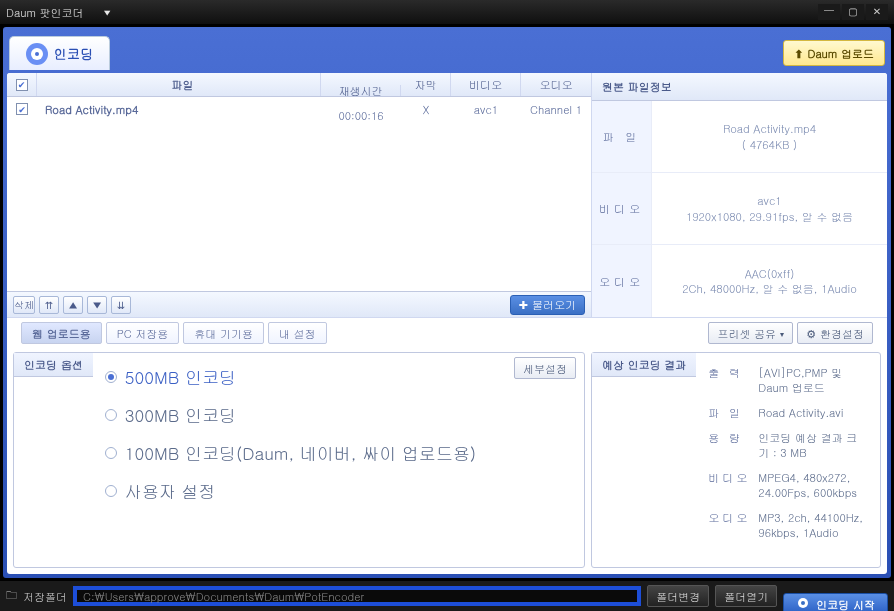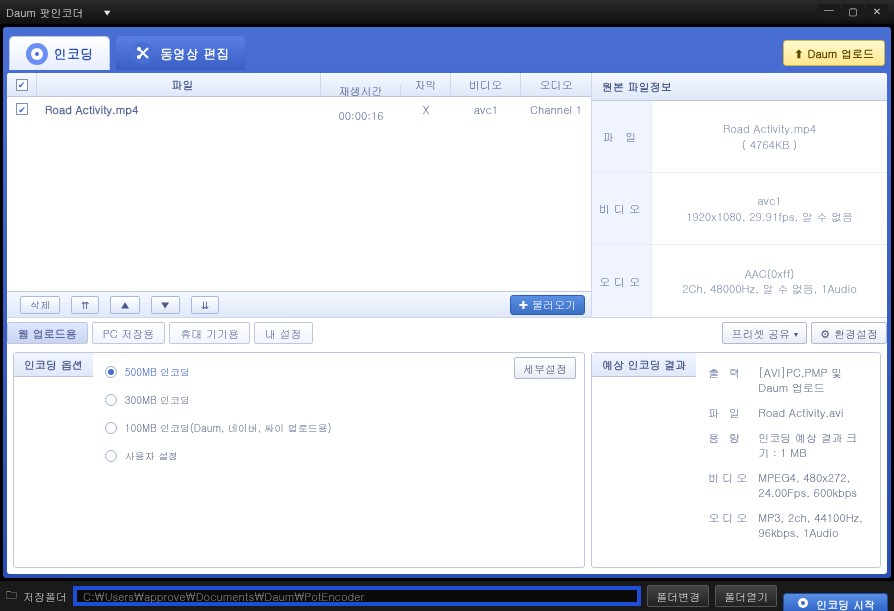--- a/index.html
+++ b/index.html
@@ -25,41 +25,41 @@
 .fl-head .c { border-right: 1px solid #d0d8f0; display: flex; align-items: center; justify-content: center; }
 .fl-body { flex: 1; overflow: auto; }
 .fl-row { height: 24px; display: flex; align-items: center; color: #5a6a9a; font-size: 11px; }
 .c-chk { width: 30px; justify-content: center; display: flex; align-items: center; }
 .c-file { flex: 1; padding-left: 8px; font-weight: bold; }
 .c-dur { width: 80px; text-align: center; margin-top: 12px; }
 .c-sub { width: 50px; text-align: center; }
 .c-vid { width: 70px; text-align: center; }
 .c-aud { width: 70px; text-align: center; }
 .fl-foot { height: 26px; background: linear-gradient(#f4f8ff, #e0e8f8); border-top: 1px solid #c0c8e0; display: flex; align-items: center; padding: 0 6px; gap: 4px; }
-.sbtn { height: 18px; min-width: 20px; background: linear-gradient(#fff, #e0e8f8); border: 1px solid #a8b8d8; border-radius: 2px; font-size: 10px; color: #4a5a8a; display: flex; align-items: center; justify-content: center; padding: 0 9px; cursor: pointer; margin-left: 7px; }
+.sbtn { height: 18px; min-width: 20px; background: linear-gradient(#fff, #e0e8f8); border: 1px solid #a8b8d8; border-radius: 2px; font-size: 10px; color: #4a5a8a; display: flex; align-items: center; justify-content: center; padding: 0 0; cursor: pointer; }
 .fl-foot .spacer { flex: 1; }
 .load-btn { height: 20px; background: linear-gradient(#5a8fe4, #3a6fc4); border: 1px solid #2a5fb4; border-radius: 3px; color: #fff; font-size: 11px; padding: 0 8px; display: flex; align-items: center; gap: 4px; cursor: pointer; }
 .infopanel { width: 295px; display: flex; flex-direction: column; }
 .info-head { height: 40px; background: linear-gradient(#f4f8ff, #e0e8f8); border-bottom: 1px solid #c0c8e0; color: #4a5a8a; font-weight: bold; padding: 0 10px; display: flex; align-items: center; }
 .info-body { flex: 1; }
 .info-row { display: flex; border-bottom: 1px solid #e8ecf8; min-height: 72px; }
 .info-label { width: 60px; background: #f0f4ff; color: #5a6a9a; display: flex; align-items: center; justify-content: center; letter-spacing: 4px; font-size: 11px; border-right: 1px solid #e8ecf8; }
 .info-val { flex: 1; display: flex; flex-direction: column; align-items: center; justify-content: center; color: #7a8ab0; font-size: 11px; text-align: center; padding: 4px; line-height: 1.4; }
-.midbar { height: 30px; display: flex; align-items: center; padding: 4px 0; gap: 4px; background: #fff; }
+.midbar { height: 30px; display: flex; align-items: center; padding: 4px 14px; gap: 4px; background: #fff; }
 .subtab { height: 22px; border: 1px solid #c0c8e0; border-radius: 2px; padding: 0 10px; display: flex; align-items: center; font-size: 11px; color: #5a6a9a; cursor: pointer; background: linear-gradient(#fff, #f0f4ff); }
 .subtab.active { background: linear-gradient(#e0e8ff, #c8d4f0); font-weight: bold; }
 .midbar .spacer { flex: 1; }
 .gbtn { height: 22px; border: 1px solid #b0b8d0; border-radius: 2px; background: linear-gradient(#fff, #e8ecf4); padding: 0 8px; display: flex; align-items: center; gap: 4px; font-size: 11px; color: #4a5a7a; cursor: pointer; }
 .lower { flex: 1; display: flex; padding: 4px 6px 6px; gap: 6px; }
 .panel { border: 1px solid #c0c8e0; border-radius: 3px; display: flex; flex-direction: row; }
 .panel.left { flex: 1; }
 .panel.right { width: 290px; }
 .p-head { height: 24px; background: linear-gradient(#f0f4ff, #e0e8f8); border-bottom: 1px solid #c0c8e0; padding: 0 10px; display: flex; align-items: center; color: #4a5a8a; font-weight: bold; font-size: 11px; }
 .p-body { flex: 1; padding: 12px; color: #5a6a8a; }
-.radio-row { display: flex; align-items: center; gap: 8px; margin-bottom: 14px; font-size: 10px; }
+.radio-row { display: flex; align-items: center; gap: 8px; margin-bottom: 14px; font-size: 17px; }
 .radio { width: 12px; height: 12px; border: 1px solid #a0b0d0; border-radius: 50%; display: flex; align-items: center; justify-content: center; }
 .radio.sel::after { content: ""; width: 6px; height: 6px; background: #4a6fd4; border-radius: 50%; }
 .radio-row.sel { color: #3a5fc4; }
 .p-foot { height: 30px; display: flex; align-items: center; justify-content: center; padding: 0 8px; }
 .res-row { display: flex; margin-bottom: 10px; font-size: 11px; }
 .res-label { width: 50px; color: #5a6a9a; letter-spacing: 3px; }
 .res-val { flex: 1; color: #5a6a8a; }
 .statusbar { height: 30px; background: #1a1a1a; display: flex; align-items: center; padding: 0 6px; gap: 6px; color: #ccc; font-size: 11px; }
 .statusbar .path { flex: 1; background: #0a0a0a; border: 4px solid #1d4ed8; height: 20px; padding: 0 6px; display: flex; align-items: center; color: #888; }
 .dbtn { height: 22px; background: linear-gradient(#444, #222); border: 1px solid #555; border-radius: 2px; color: #ddd; padding: 0 8px; display: flex; align-items: center; cursor: pointer; }
@@ -86,30 +86,20 @@
     <div class="toprow">
       <div class="maintab active">
         <span class="ticon">
           <svg width="16" height="16" viewBox="0 0 16 16">
               <circle cx="8" cy="8" r="6" fill="#fff"></circle>
               <circle cx="8" cy="8" r="2" fill="#4a6fd4"></circle>
             </svg>
         </span>
         <span>인코딩</span>
       </div>
-      <div class="maintab inactive">
-        <span class="ticon">
-          <svg width="16" height="16" viewBox="0 0 16 16">
-              <path d="M3 3 L13 13 M3 13 L13 3" stroke="#fff" stroke-width="2"></path>
-              <circle cx="4" cy="4" r="2" fill="#fff"></circle>
-              <circle cx="4" cy="12" r="2" fill="#fff"></circle>
-            </svg>
-        </span>
-        <span>동영상 편집</span>
-      </div>
       <div class="spacer"></div>
       <div class="upload-btn">
         <span>⬆</span>
         <span>Daum 업로드</span>
       </div>
     </div>
 
     <div class="content">
       <div class="upper">
         <div class="filelist">
@@ -225,21 +215,21 @@
             <div class="res-row">
                 <div class="res-label">출 력</div>
                 <div class="res-val">[AVI]PC,PMP 및 Daum 업로드</div>
               </div>
             <div class="res-row">
                 <div class="res-label">파 일</div>
                 <div class="res-val">Road Activity.avi</div>
               </div>
             <div class="res-row">
                 <div class="res-label">용 량</div>
-                <div class="res-val">인코딩 예상 결과 크기 : 1 MB</div>
+                <div class="res-val">인코딩 예상 결과 크기 : 3 MB</div>
               </div>
             <div class="res-row">
                 <div class="res-label">비디오</div>
                 <div class="res-val">MPEG4, 480x272, 24.00Fps, 600kbps</div>
               </div>
             <div class="res-row">
                 <div class="res-label">오디오</div>
                 <div class="res-val">MP3, 2ch, 44100Hz, 96kbps, 1Audio</div>
               </div>
           </div>

